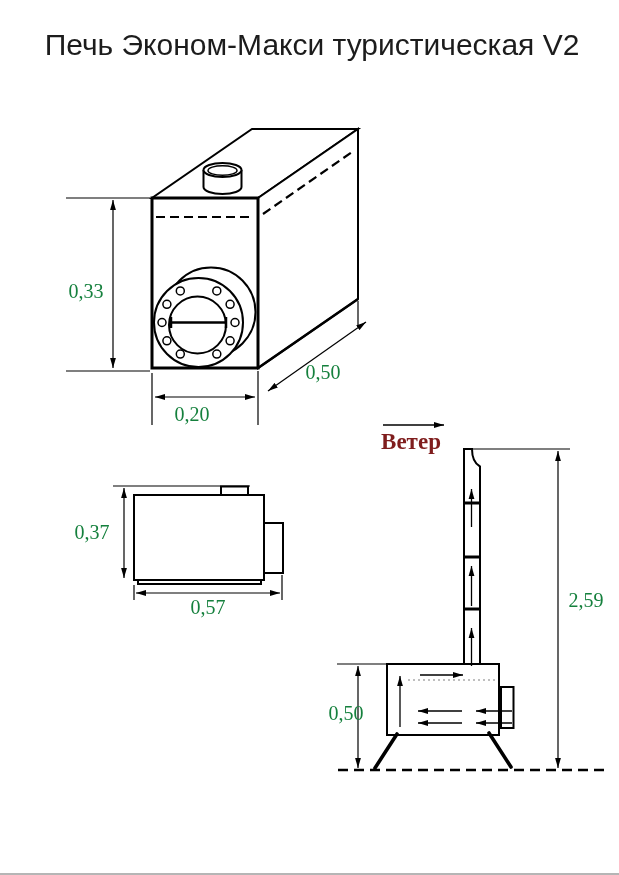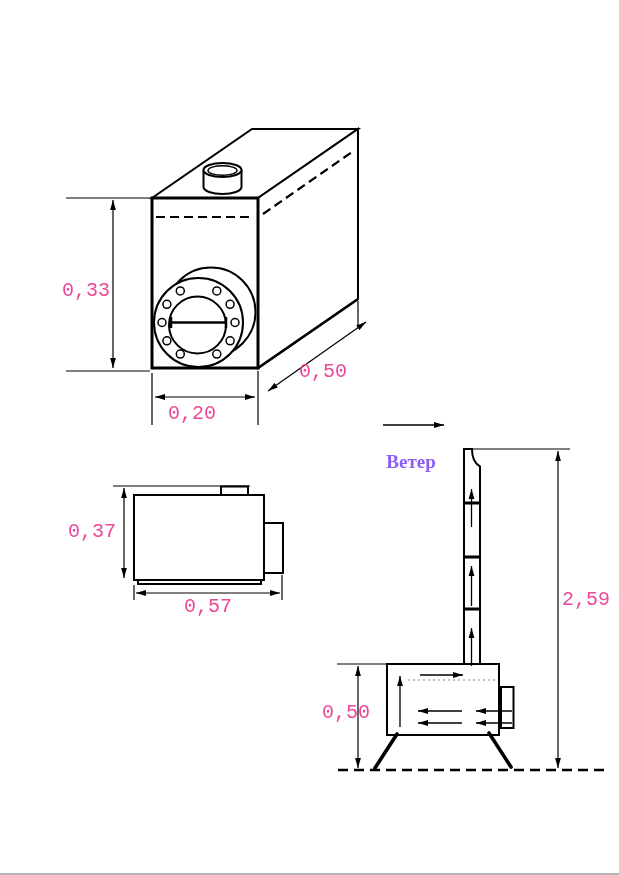--- a/index.html
+++ b/index.html
@@ -11,26 +11,26 @@
   #drawing{position:absolute;left:0;top:0;}
   .lbl{
     position:absolute;transform:translate(-50%,-50%);
     color:#111;white-space:nowrap;line-height:1;
   }
   .title{
     font-family:"Liberation Sans",sans-serif;
     font-size:30px;color:#1c1c1c;letter-spacing:0px;
   }
   .dim{
-    font-family:Liberation Mono, monospace;
-    font-size:20px;color:#ec4899;
+    font-family:Liberation Serif, serif;
+    font-size:20px;color:#15803d;
   }
   .wind{
     font-family:"Liberation Serif",serif;
-    font-size:19px;font-weight:bold;color:#8b5cf6;margin-top:20px;
+    font-size:23px;font-weight:bold;color:#7f1d1d;
   }
 </style>
 </head>
 <body>
 
 <div id="page">
 
   <svg id="drawing" width="619" height="875" viewBox="0 0 619 875">
     <defs>
       <marker id="arr" viewBox="0 0 10 7" refX="10" refY="3.5" markerWidth="10" markerHeight="7" markerUnits="userSpaceOnUse" orient="auto-start-reverse">
@@ -159,20 +159,21 @@
         <path d="M337,664 H386"></path>
         <path d="M358,666 V768" marker-start="url(#arr)" marker-end="url(#arr)"></path>
       </g>
 
       <g stroke-width="1.2">
         <path d="M558,451 V768" marker-start="url(#arr)" marker-end="url(#arr)"></path>
       </g>
     </g>
   </svg>
 
+  <div class="lbl title" style="left:312px;top:45px;">Печь Эконом-Макси туристическая V2</div>
 
   <div class="lbl dim" style="left:86px;top:291px;">0,33</div>
 
   <div class="lbl dim" style="left:192px;top:414px;">0,20</div>
 
   <div class="lbl dim" style="left:323px;top:372px;">0,50</div>
 
   <div class="lbl dim" style="left:92px;top:532px;">0,37</div>
 
   <div class="lbl dim" style="left:208px;top:607px;">0,57</div>

